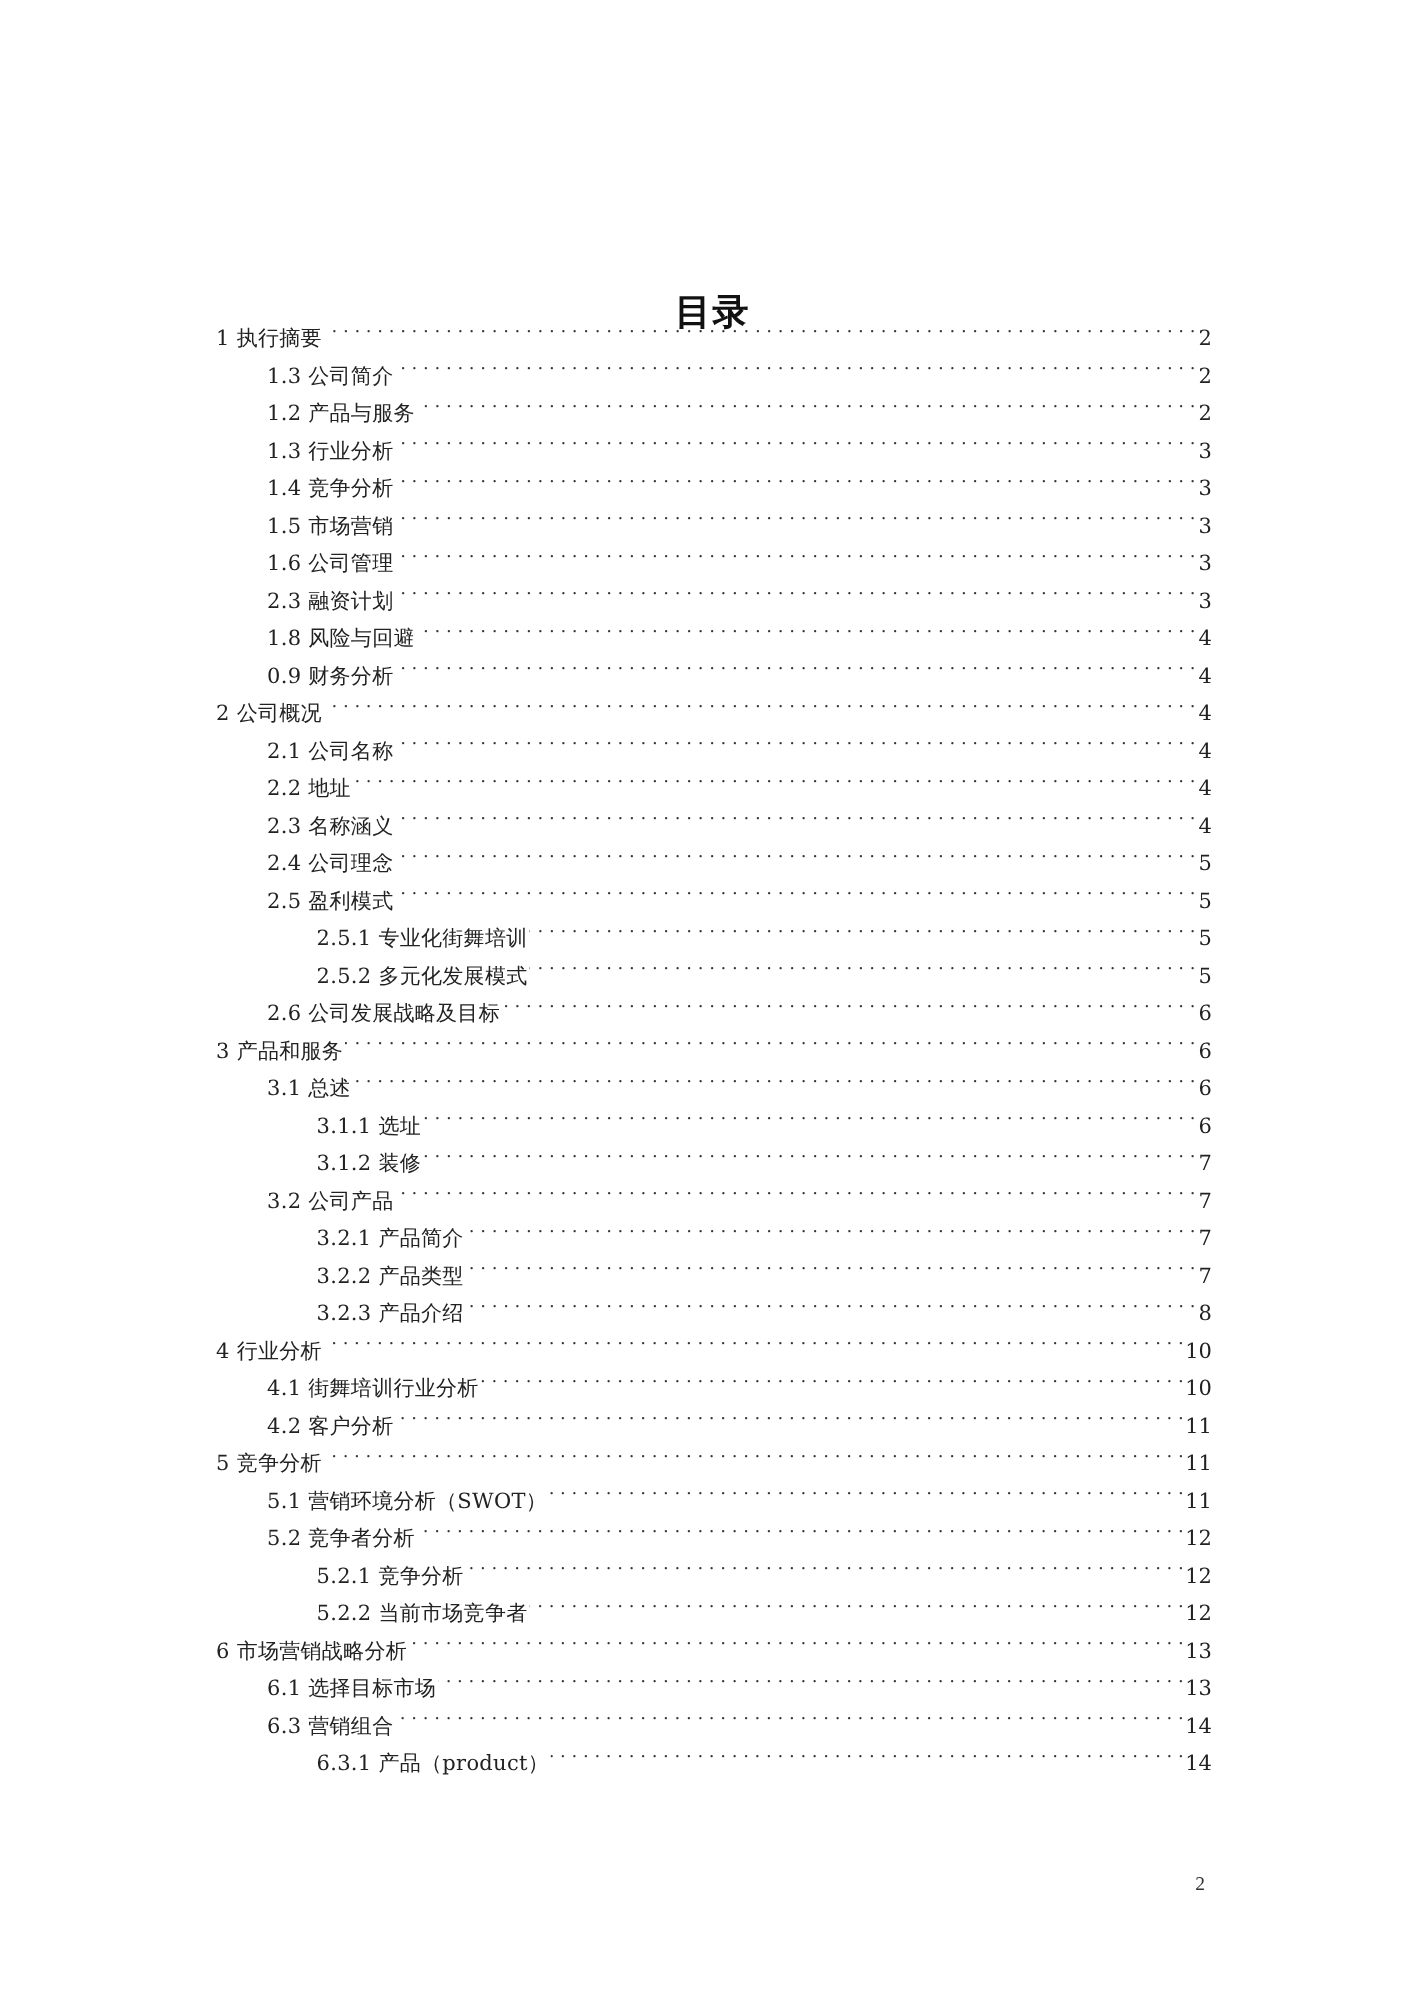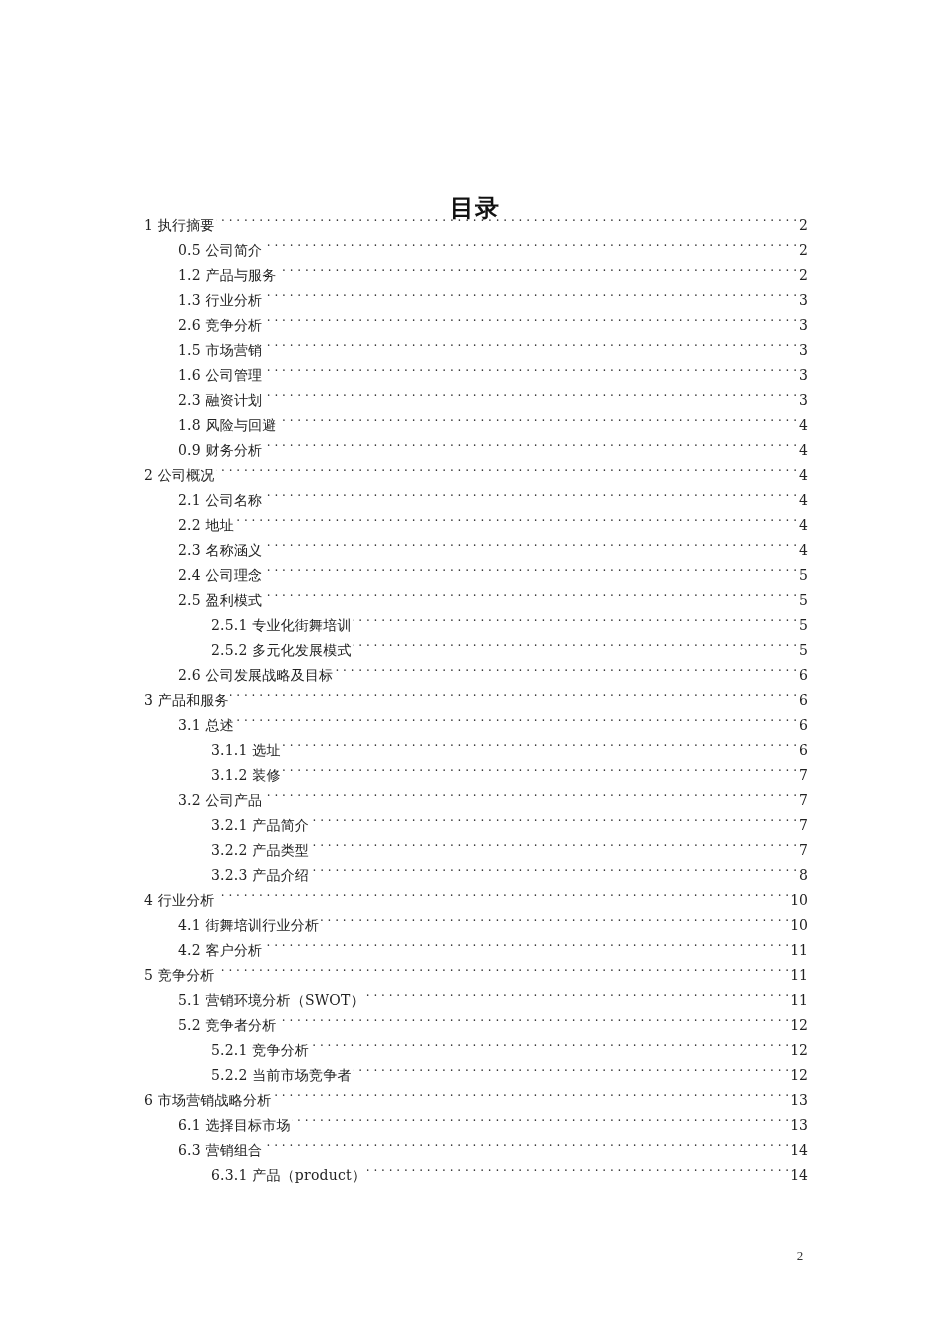--- a/index.html
+++ b/index.html
@@ -97,36 +97,36 @@
 <div class="page">
   <div class="toc-title">目录</div>
 
   <div class="toc-list">
     <div class="toc-entry lvl1">
         <span class="toc-label">1 执行摘要</span>
         <span class="toc-leader"></span>
         <span class="toc-page">2</span>
       </div>
     <div class="toc-entry lvl2">
-        <span class="toc-label">0.5 公司简介</span>
+        <span class="toc-label">1.3 公司简介</span>
         <span class="toc-leader"></span>
         <span class="toc-page">2</span>
       </div>
     <div class="toc-entry lvl2">
         <span class="toc-label">1.2 产品与服务</span>
         <span class="toc-leader"></span>
         <span class="toc-page">2</span>
       </div>
     <div class="toc-entry lvl2">
         <span class="toc-label">1.3 行业分析</span>
         <span class="toc-leader"></span>
         <span class="toc-page">3</span>
       </div>
     <div class="toc-entry lvl2">
-        <span class="toc-label">2.6 竞争分析</span>
+        <span class="toc-label">1.4 竞争分析</span>
         <span class="toc-leader"></span>
         <span class="toc-page">3</span>
       </div>
     <div class="toc-entry lvl2">
         <span class="toc-label">1.5 市场营销</span>
         <span class="toc-leader"></span>
         <span class="toc-page">3</span>
       </div>
     <div class="toc-entry lvl2">
         <span class="toc-label">1.6 公司管理</span>

